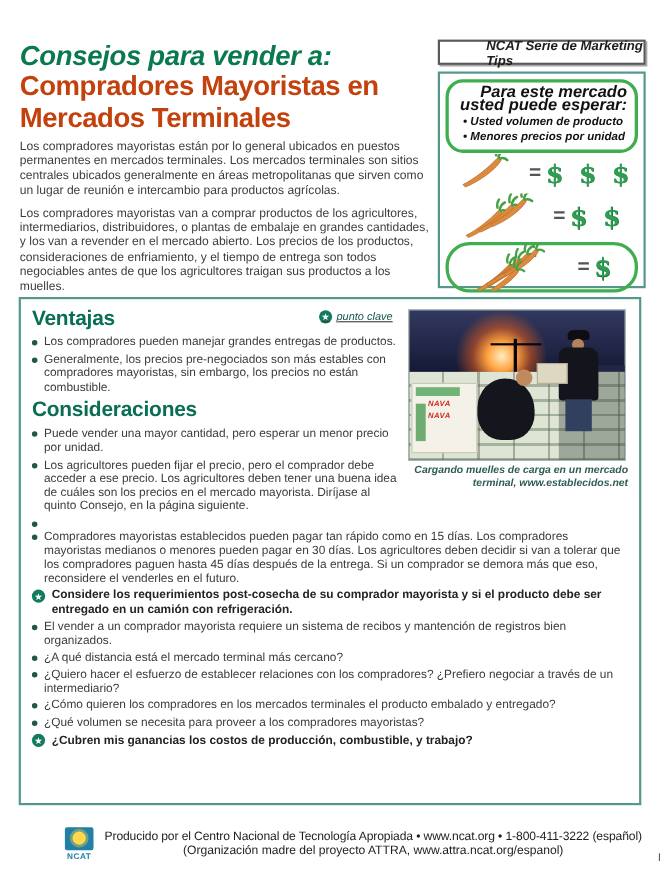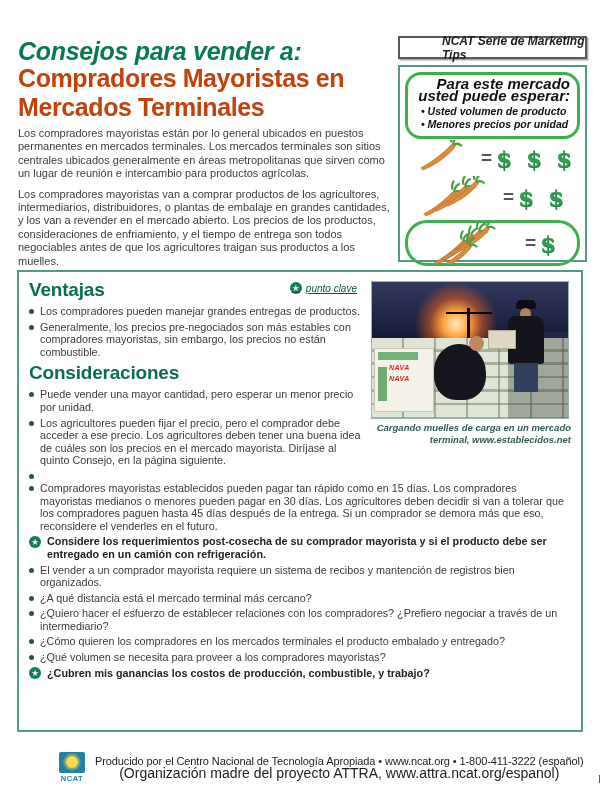--- a/index.html
+++ b/index.html
@@ -101,21 +101,21 @@
   .footer{left:17px;top:752px;width:566px;display:flex;align-items:flex-start;gap:8px;}
   .ncat-logo{width:30px;text-align:center;flex:none;margin-left:40px;}
   .ncat-badge{width:26px;height:21px;background:#2180a5;border-radius:2px;margin:0 auto;
               position:relative;}
   .sun{position:absolute;left:7px;top:4px;width:12px;height:12px;border-radius:50%;
        background:#ffd84d;box-shadow:0 0 0 2.5px rgba(255,216,77,.38);}
   .ncat-word{font-size:7.5px;font-weight:bold;color:#1f7fa3;letter-spacing:.5px;margin-top:1px;}
   .foot-text{flex:1;text-align:center;padding-top:3px;}
   .foot-text .l1{font-size:11px;line-height:12px;color:#1d1d1d;white-space:nowrap;
                  letter-spacing:-0.1px;text-align:center;}
-  .foot-text .l2{font-size:14px;line-height:12px;color:#1d1d1d;white-space:nowrap;}
+  .foot-text .l2{font-size:11px;line-height:12px;color:#1d1d1d;white-space:nowrap;}
   .attra-logo{width:44px;text-align:center;flex:none;}
   .attra-word{font-size:10px;color:#3a3a3a;letter-spacing:1px;margin-top:-2px;}
 </style>
 </head>
 <body>
 
 <svg width="0" height="0" style="position:absolute">
   <defs>
     <g id="carrot">
       <path d="M4 47 C18 40 36 26 47 14 c2.5 -2.5 6.5 0 4.5 3.5 C43 30 24 43 7 50 Z" fill="#dd8a3e" stroke="#b96f28" stroke-width="1"></path>

